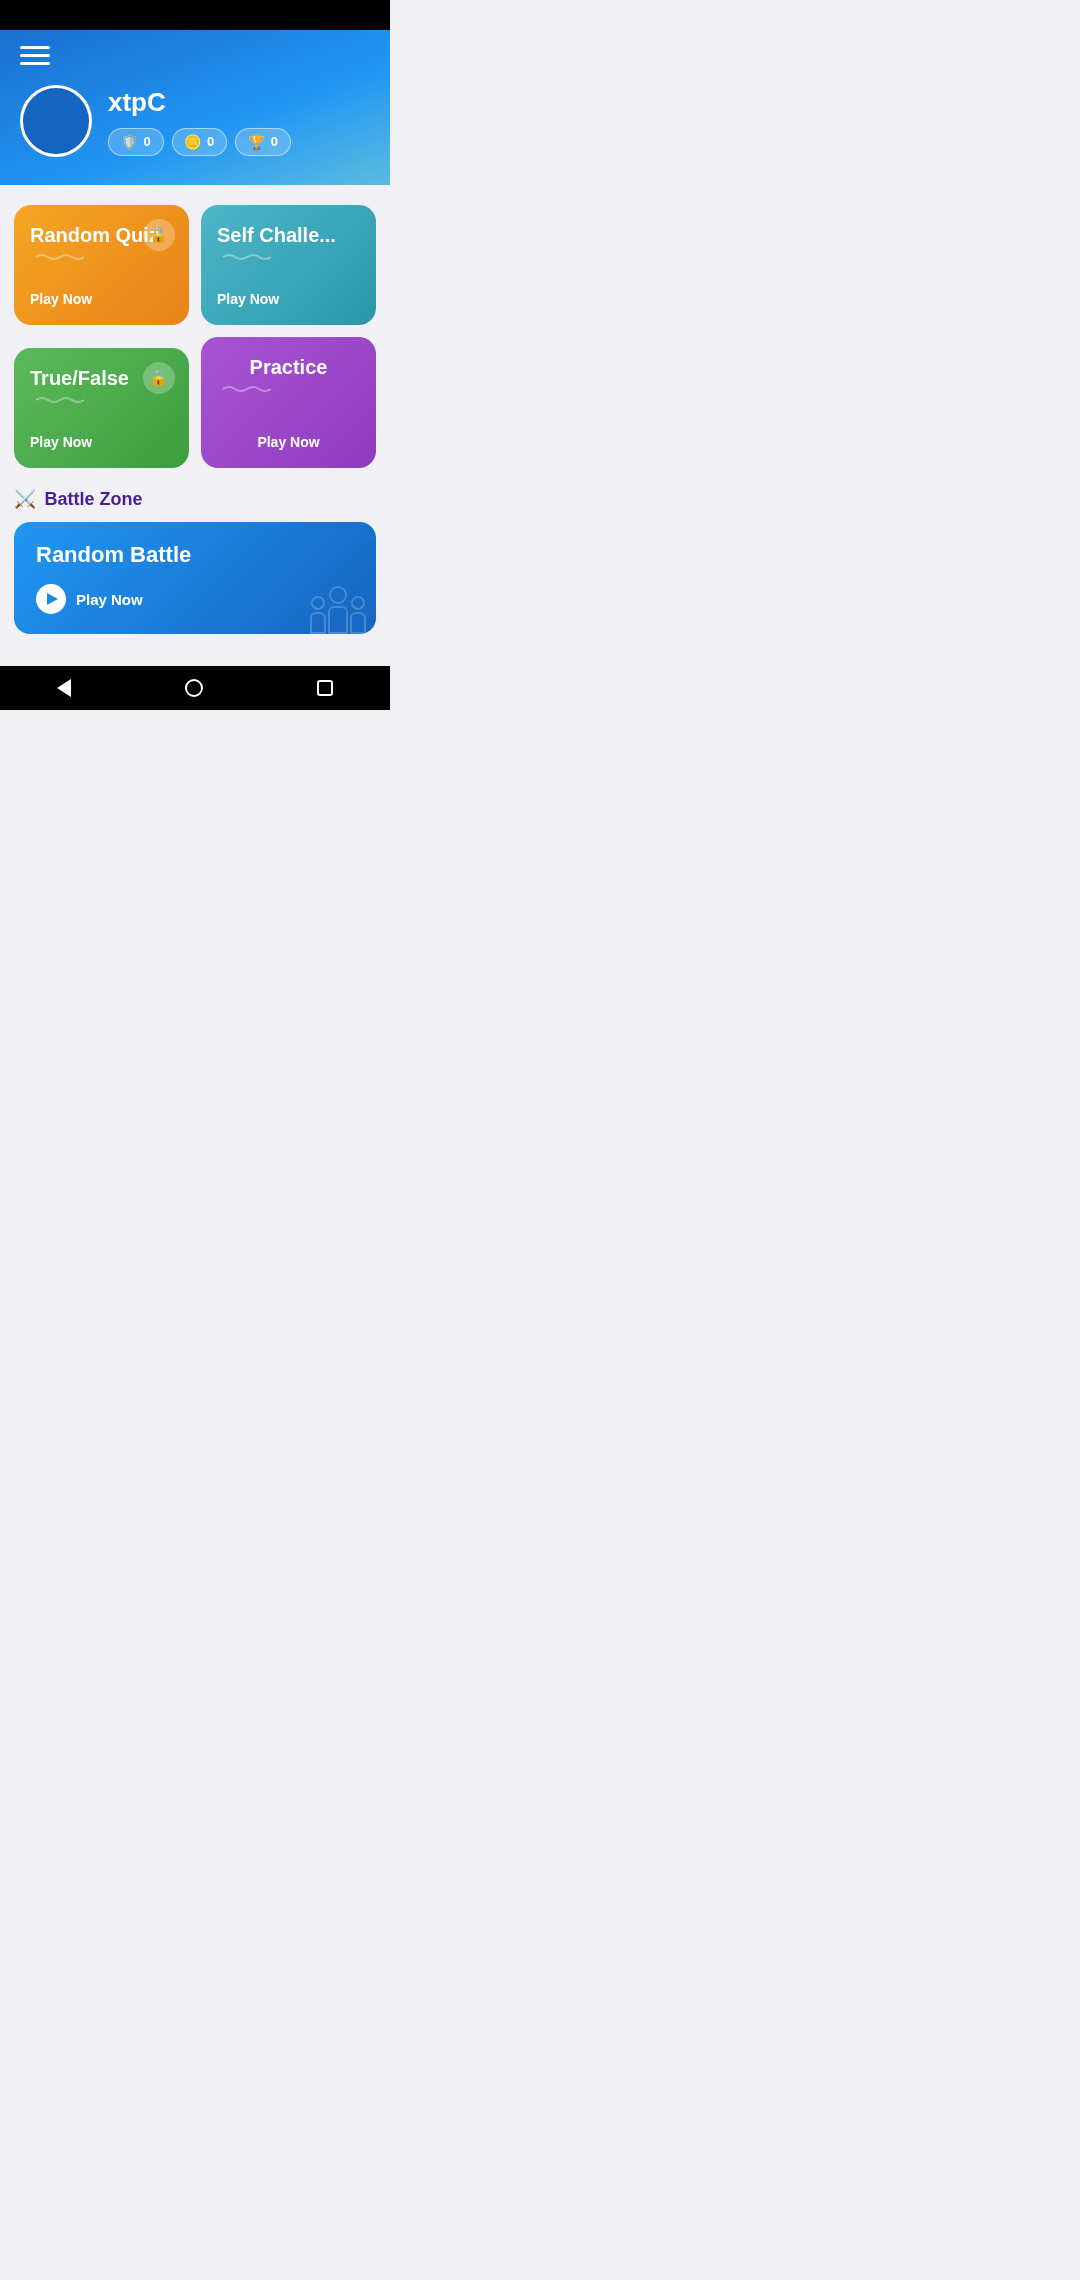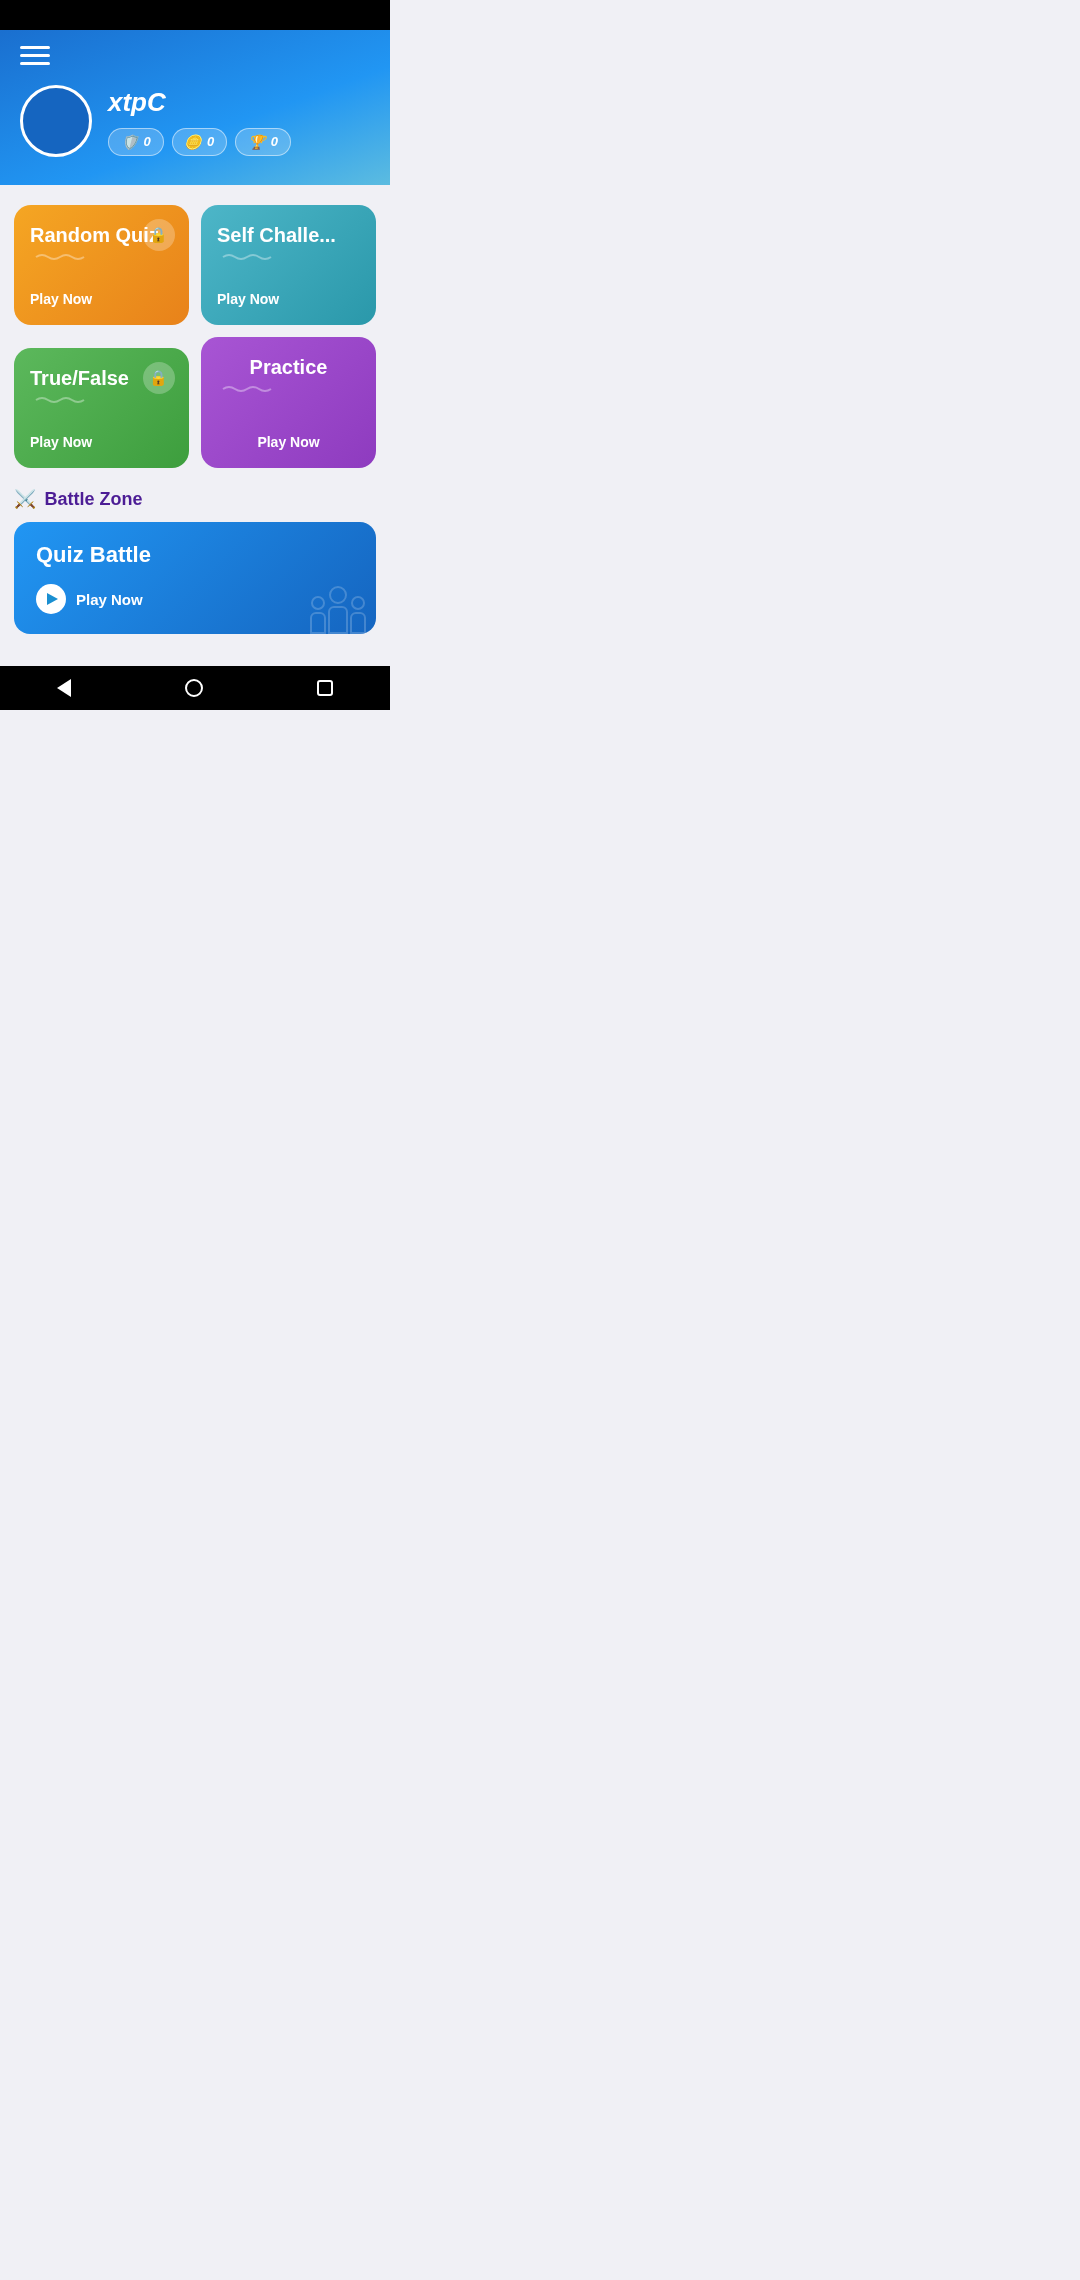--- a/index.html
+++ b/index.html
@@ -55,21 +55,20 @@
       border-radius: 50%;
       border: 3px solid white;
       background: #1565c0;
       flex-shrink: 0;
     }
 
     .profile-info {
       display: flex;
       flex-direction: column;
       gap: 10px;
-      font-style: italic;
     }
 
     .username {
       color: white;
       font-size: 26px;
       font-weight: 700;
     }
 
     .stats-row {
       display: flex;
@@ -399,21 +398,21 @@
     </div>
 
   </div>
 
   <div class="section-header">
     <span class="battle-icon">⚔️</span>
     <span class="section-title">Battle Zone</span>
   </div>
 
   <div class="battle-card card-blue">
-    <div class="battle-card-title">Quiz Battle</div>
+    <div class="battle-card-title">Random Battle</div>
     <div class="battle-play-row">
       <div class="play-btn-icon">
         <div class="play-triangle"></div>
       </div>
       <div class="battle-play-text">Play Now</div>
     </div>
 
     <div class="figures">
       <div class="figure figure-sm">
         <div class="figure-head"></div>

